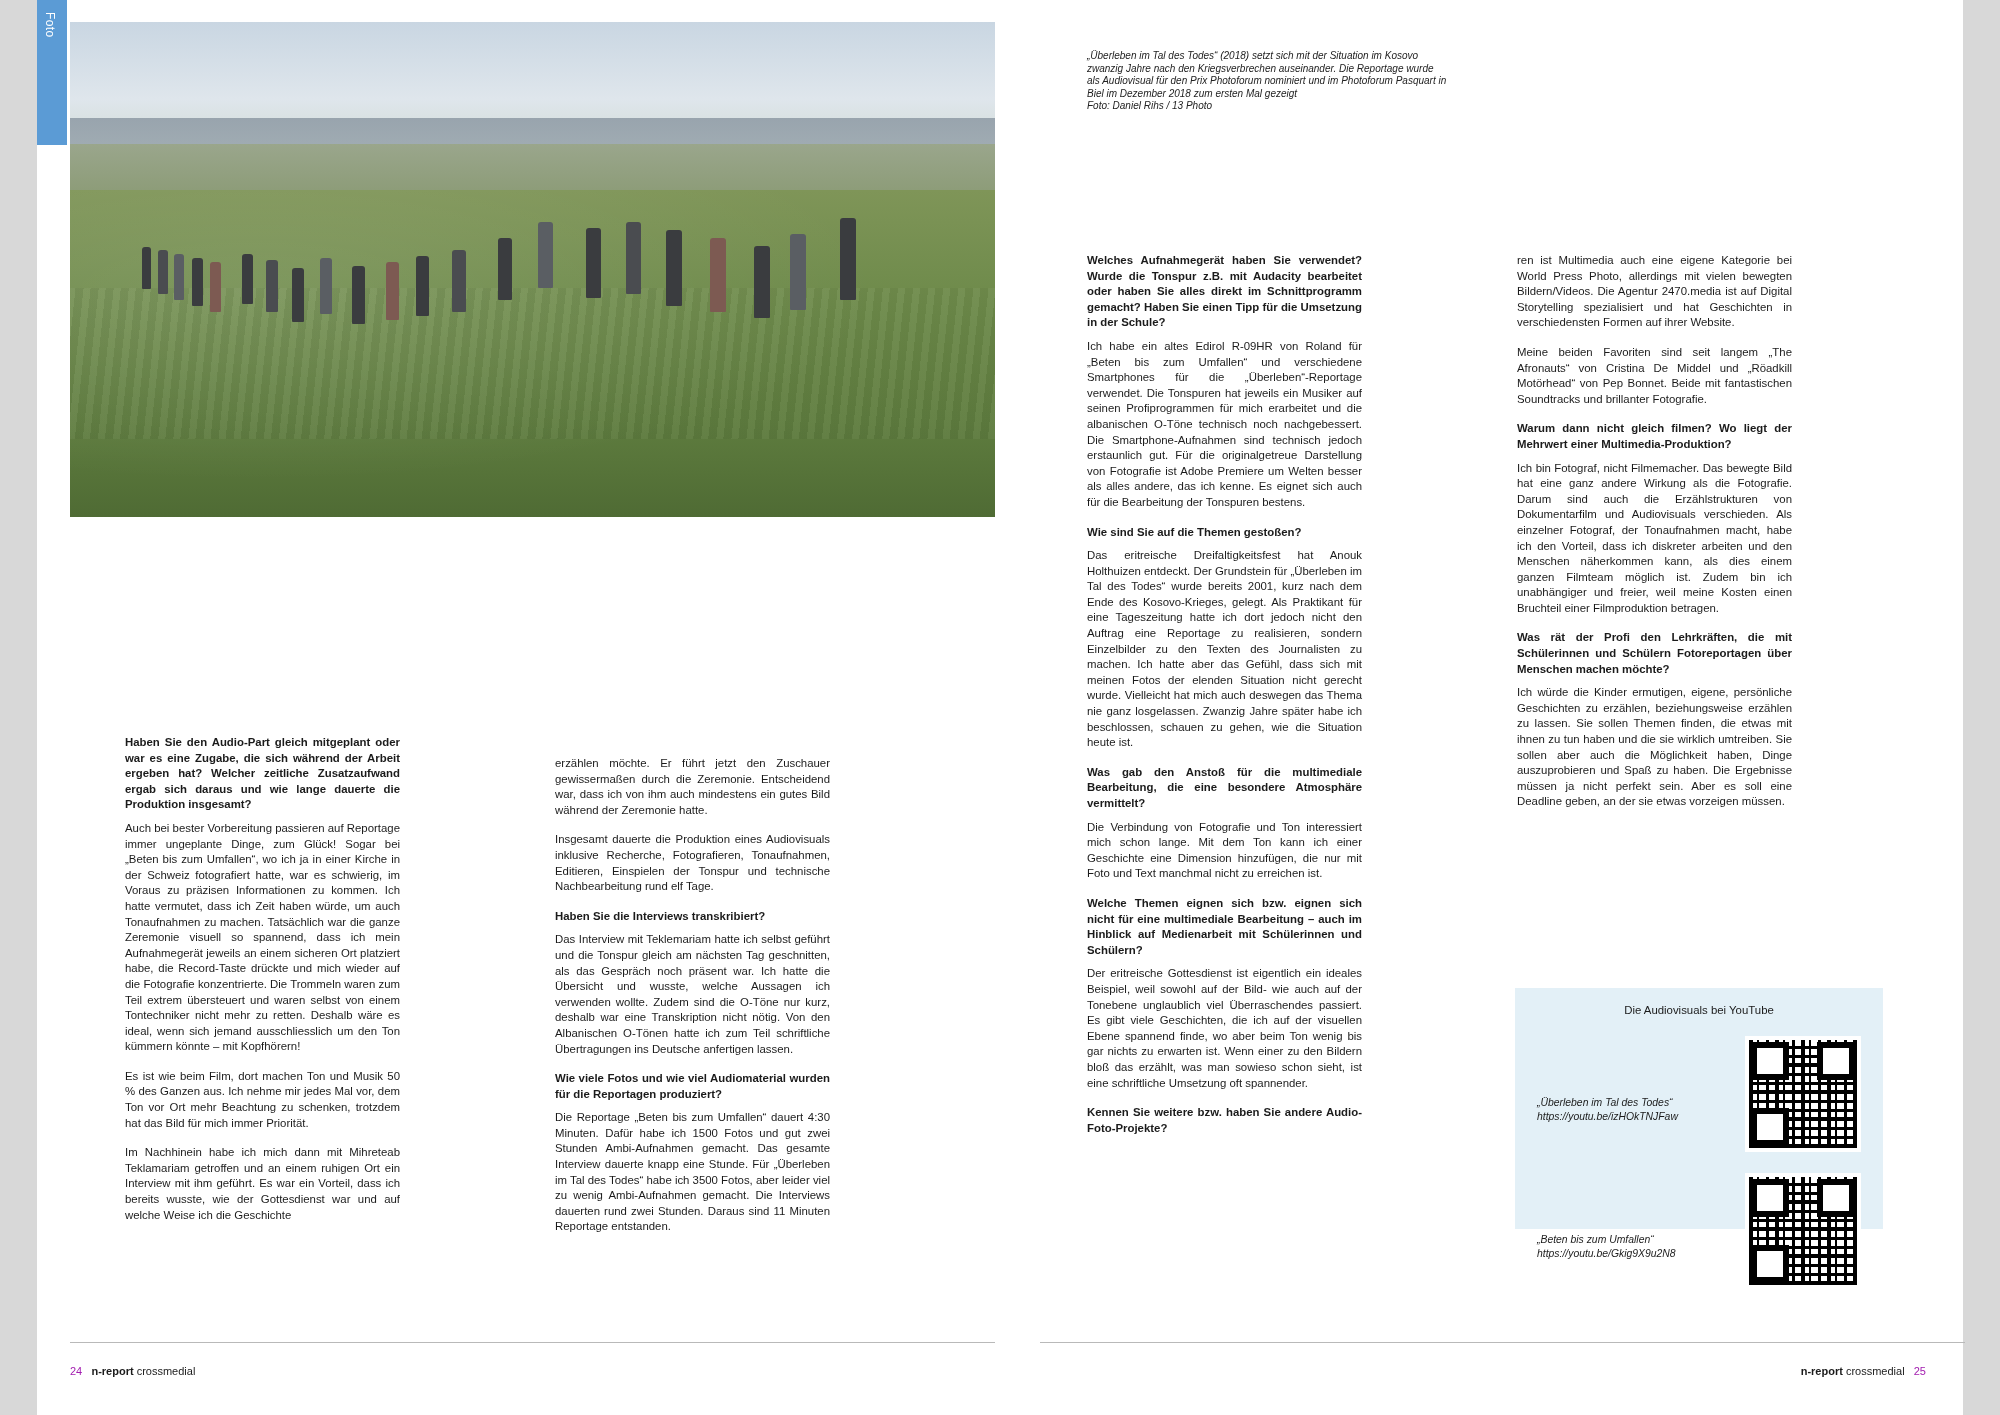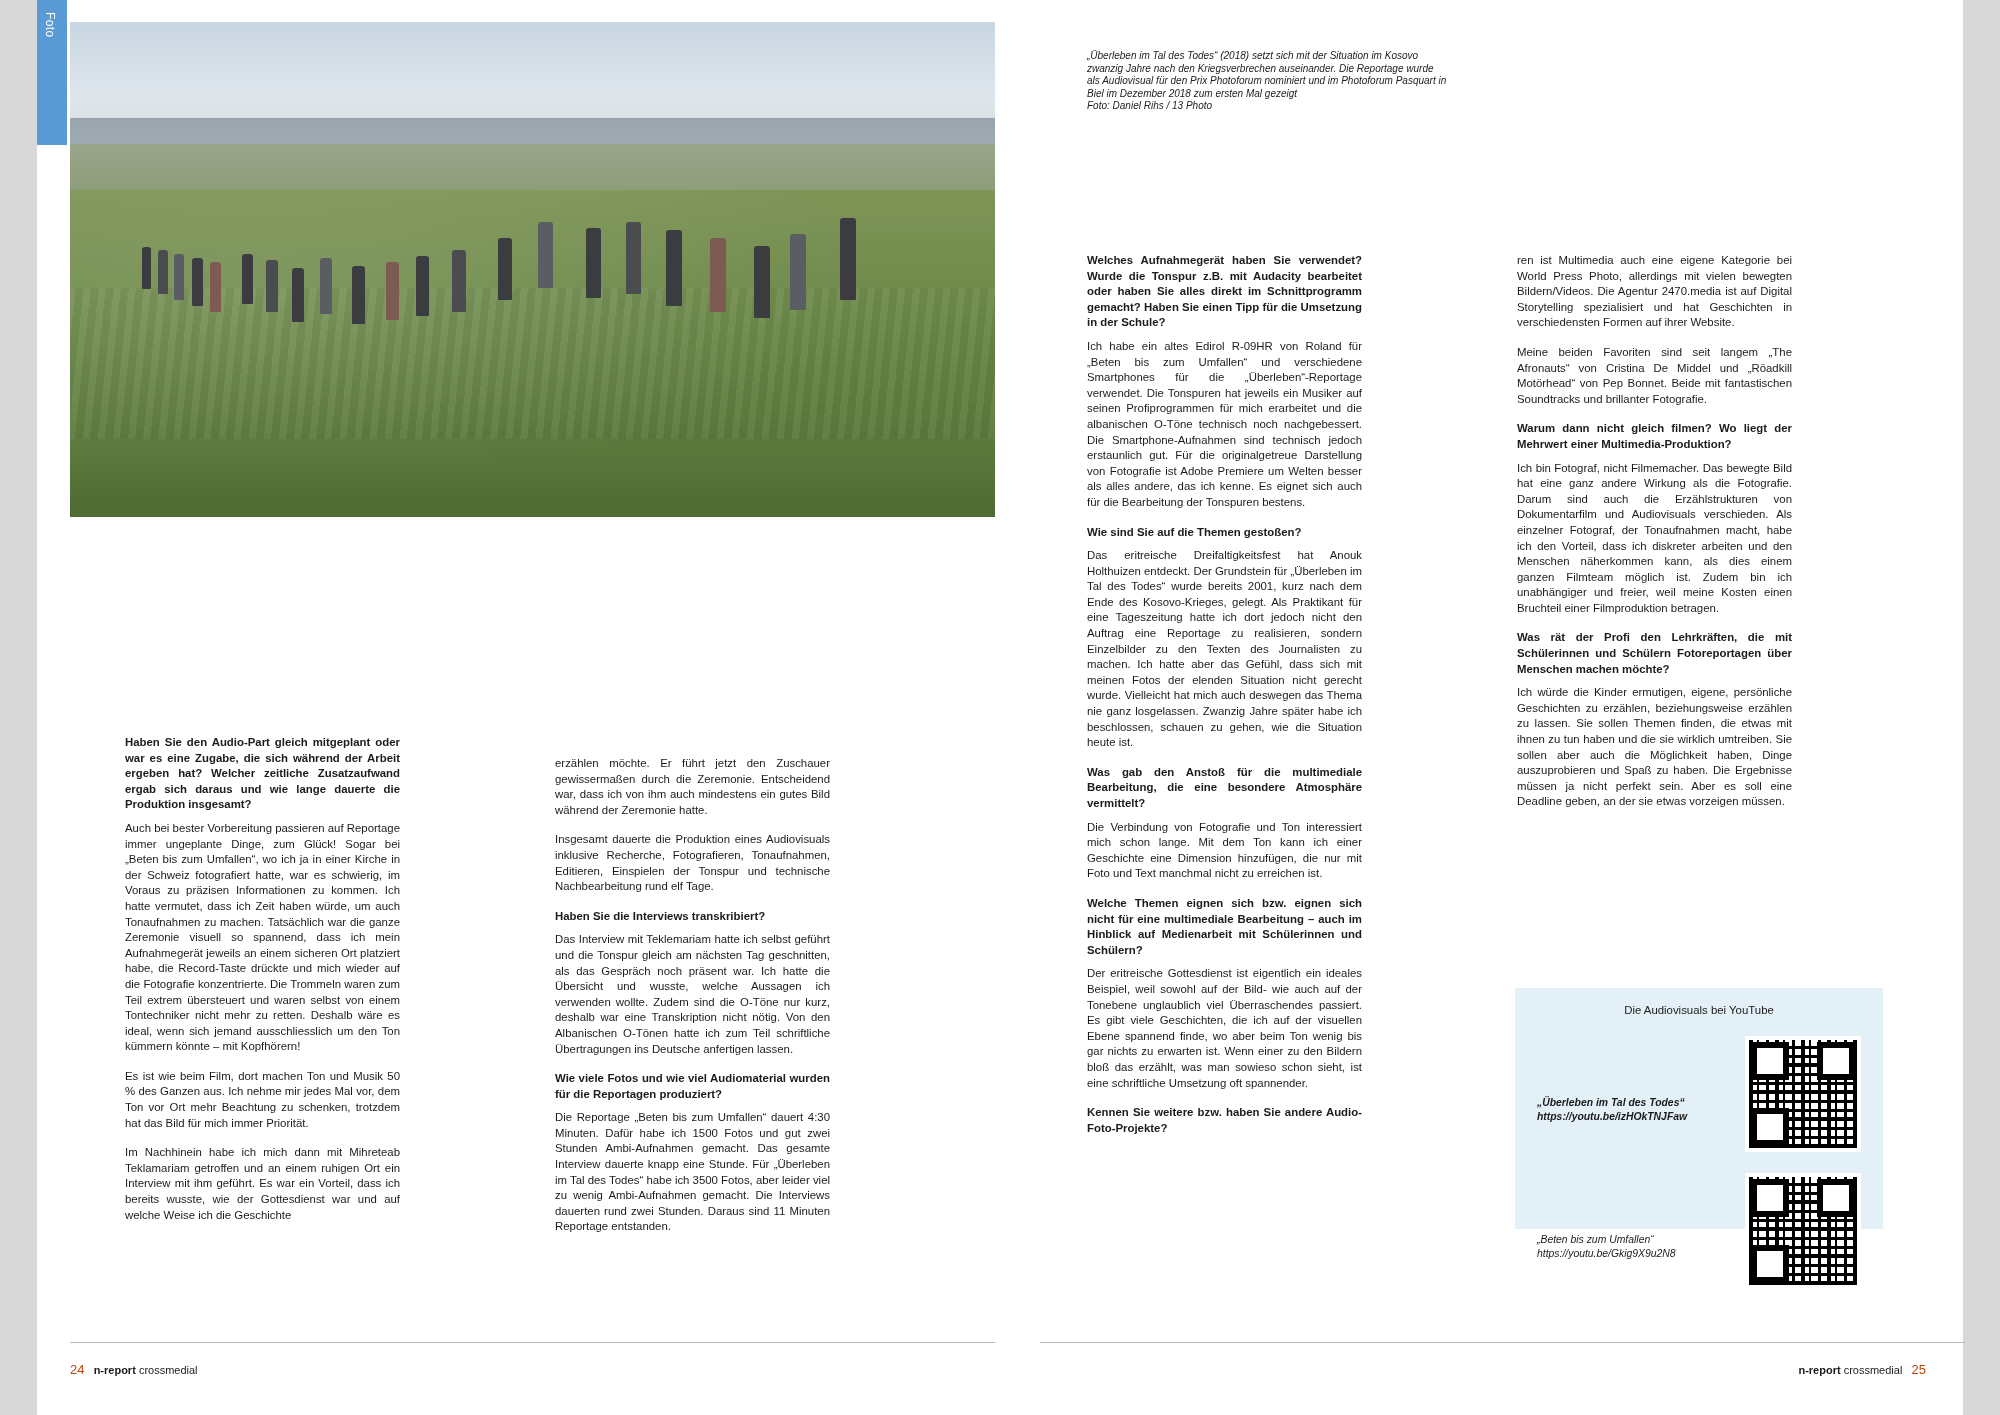--- a/index.html
+++ b/index.html
@@ -123,22 +123,22 @@
     font-style: italic;
     width: 360px;
   }
   .footer {
     position: absolute;
     bottom: 38px;
     font-size: 11px;
     color: #1b1b1b;
   }
   .footer .pg {
-    font-size: 13px;
-    color: #c2410c;
+    font-size: 11px;
+    color: #a21caf;
     margin-top: 32px;
   }
   .footer b { font-weight: bold; }
   .rule {
     position: absolute;
     height: 1px;
     background: #b9b9b9;
   }
   
   .ytbox {
@@ -303,21 +303,21 @@
   </div>
 
   <div class="ytbox">
     <div class="title">Die Audiovisuals bei YouTube</div>
 
     <div class="qr" style="top:48px;">
       <div class="qr-inner">
           <div class="qr-eye3"></div>
         </div>
     </div>
-    <div class="yt-label" style="top:108px;font-weight:bold;">
+    <div class="yt-label" style="top:108px;">
       <span>„Überleben im Tal des Todes“</span><br>
       <span>https://youtu.be/izHOkTNJFaw</span>
     </div>
 
     <div class="qr" style="top:185px;">
       <div class="qr-inner">
           <div class="qr-eye3"></div>
         </div>
     </div>
     <div class="yt-label" style="top:245px;">

